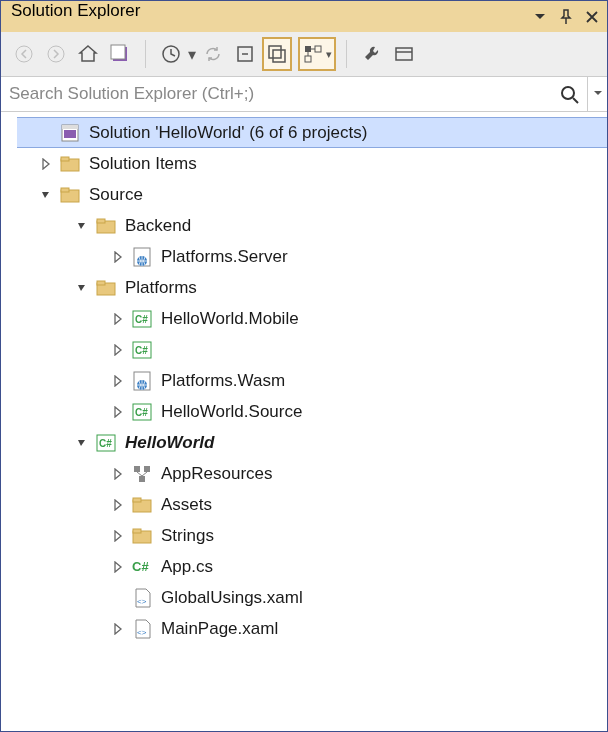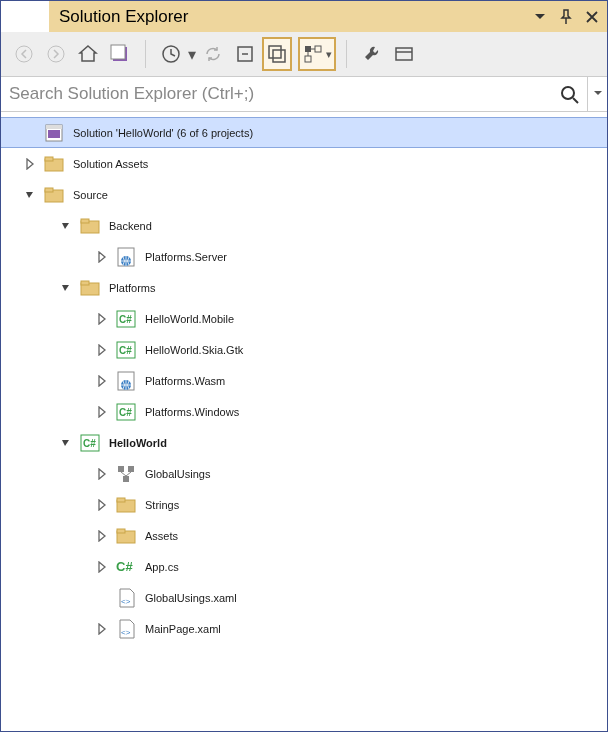--- a/index.html
+++ b/index.html
@@ -1,39 +1,39 @@
 <!DOCTYPE html>
 <html><head>
   <meta charset="utf-8">
   <style>
     *{box-sizing:border-box;margin:0;padding:0;font-family:"Segoe UI",Tahoma,sans-serif;}
     body{width:608px;height:732px;background:#fff;overflow:hidden;border:1px solid #3d4f8e;}
-    .titlebar{height:31px;background:#eed69d;display:flex;align-items:center;padding:0 6px 0 10px;font-size:17px;margin-left:48px;}
+    .titlebar{height:31px;background:#eed69d;display:flex;padding:0 6px 0 10px;font-size:17px;}
     .titlebar-text{flex:1;}
     .title-ctrls{display:flex;align-items:center;gap:8px;}
     .title-ctrls span{width:18px;height:18px;display:flex;align-items:center;justify-content:center;cursor:pointer;color:#333;}
     .toolbar{height:44px;background:#eee;display:flex;align-items:center;padding:0 8px;gap:2px;}
     .tbtn{width:30px;height:30px;display:flex;align-items:center;justify-content:center;border-radius:2px;cursor:pointer;}
     .tbtn.disabled{opacity:.45;cursor:default;}
     .tgrp{display:flex;align-items:center;height:34px;padding:0 2px;}
     .tgrp.active{border:2px solid #d2a751;background:#fdf6e7;}
     .tsep{width:1px;height:28px;background:#ccc;margin:0 8px;}
     .searchbar{height:36px;display:flex;border-top:1px solid #ccc;border-bottom:1px solid #ccc;}
     .search-input{flex:1;border:none;outline:none;font-size:17px;padding:2px 8px;color:#555;}
     .search-input::placeholder{color:#888;}
     .search-icon{width:36px;display:flex;align-items:center;justify-content:center;border-left:none;color:#444;cursor:pointer;}
     .search-drop{width:20px;display:flex;align-items:center;justify-content:center;border-left:1px solid #ccc;cursor:pointer;}
-    .tree{padding:6px 0 0 0;font-size:11px;color:#1a1a1a;overflow:auto;height:calc(732px - 32px - 44px - 36px);}
+    .tree{padding:6px 0 0 16px;font-size:17px;color:#1a1a1a;overflow:auto;height:calc(732px - 32px - 44px - 36px);}
     .node{display:flex;align-items:center;height:31px;white-space:nowrap;}
     .node.selected{background:#cfe0ff;border-top:1px solid #8aa8e0;border-bottom:1px solid #8aa8e0;margin-top:-1px;}
     .expander{width:18px;height:18px;display:flex;align-items:center;justify-content:center;margin-right:4px;cursor:pointer;flex-shrink:0;}
     .expander.blank{visibility:hidden;}
     .icon{width:22px;height:22px;margin-right:8px;flex-shrink:0;}
     .label{user-select:none;}
-    .bold{font-weight:600;}
+    .bold{font-weight:600;font-style:italic;}
     .indent{display:inline-block;flex-shrink:0;}
     svg{display:block;}
   </style>
 </head>
 <body>
 
 <svg width="0" height="0" style="position:absolute">
  <defs>
   <g id="i-folder">
         <rect x="2" y="6" width="18" height="12" fill="#e8c87d" stroke="#c9a54a"></rect>
@@ -224,21 +224,21 @@
       <span class="expander">
         <svg width="12" height="12">
           <path d="M3 1l6 5-6 5z" fill="none" stroke="#666" stroke-width="1.3"></path>
         </svg>
       </span>
       <span class="icon">
         <svg width="22" height="22">
           <use href="#i-folder"></use>
         </svg>
       </span>
-      <span class="label">Solution Assets</span>
+      <span class="label">Solution Items</span>
     </div>
     <div class="node">
       <span class="indent" style="width: 20px;"></span>
       <span class="expander">
         <svg width="12" height="12">
           <path d="M2 3l7 0-4 6z" fill="#444"></path>
         </svg>
       </span>
       <span class="icon">
         <svg width="22" height="22">
@@ -308,21 +308,20 @@
       <span class="expander">
         <svg width="12" height="12">
           <path d="M3 1l6 5-6 5z" fill="none" stroke="#666" stroke-width="1.3"></path>
         </svg>
       </span>
       <span class="icon">
         <svg width="22" height="22">
           <use href="#i-cs"></use>
         </svg>
       </span>
-      <span class="label">HelloWorld.Skia.Gtk</span>
     </div>
     <div class="node">
       <span class="indent" style="width: 92px;"></span>
       <span class="expander">
         <svg width="12" height="12">
           <path d="M3 1l6 5-6 5z" fill="none" stroke="#666" stroke-width="1.3"></path>
         </svg>
       </span>
       <span class="icon">
         <svg width="22" height="22">
@@ -336,21 +335,21 @@
       <span class="expander">
         <svg width="12" height="12">
           <path d="M3 1l6 5-6 5z" fill="none" stroke="#666" stroke-width="1.3"></path>
         </svg>
       </span>
       <span class="icon">
         <svg width="22" height="22">
           <use href="#i-cs"></use>
         </svg>
       </span>
-      <span class="label">Platforms.Windows</span>
+      <span class="label">HelloWorld.Source</span>
     </div>
     <div class="node">
       <span class="indent" style="width: 56px;"></span>
       <span class="expander">
         <svg width="12" height="12">
           <path d="M2 3l7 0-4 6z" fill="#444"></path>
         </svg>
       </span>
       <span class="icon">
         <svg width="22" height="22">
@@ -364,21 +363,35 @@
       <span class="expander">
         <svg width="12" height="12">
           <path d="M3 1l6 5-6 5z" fill="none" stroke="#666" stroke-width="1.3"></path>
         </svg>
       </span>
       <span class="icon">
         <svg width="22" height="22">
           <use href="#i-deps"></use>
         </svg>
       </span>
-      <span class="label">GlobalUsings</span>
+      <span class="label">AppResources</span>
+    </div>
+    <div class="node">
+      <span class="indent" style="width: 92px;"></span>
+      <span class="expander">
+        <svg width="12" height="12">
+          <path d="M3 1l6 5-6 5z" fill="none" stroke="#666" stroke-width="1.3"></path>
+        </svg>
+      </span>
+      <span class="icon">
+        <svg width="22" height="22">
+          <use href="#i-folder"></use>
+        </svg>
+      </span>
+      <span class="label">Assets</span>
     </div>
     <div class="node">
       <span class="indent" style="width: 92px;"></span>
       <span class="expander">
         <svg width="12" height="12">
           <path d="M3 1l6 5-6 5z" fill="none" stroke="#666" stroke-width="1.3"></path>
         </svg>
       </span>
       <span class="icon">
         <svg width="22" height="22">
@@ -389,34 +402,20 @@
     </div>
     <div class="node">
       <span class="indent" style="width: 92px;"></span>
       <span class="expander">
         <svg width="12" height="12">
           <path d="M3 1l6 5-6 5z" fill="none" stroke="#666" stroke-width="1.3"></path>
         </svg>
       </span>
       <span class="icon">
         <svg width="22" height="22">
-          <use href="#i-folder"></use>
-        </svg>
-      </span>
-      <span class="label">Assets</span>
-    </div>
-    <div class="node">
-      <span class="indent" style="width: 92px;"></span>
-      <span class="expander">
-        <svg width="12" height="12">
-          <path d="M3 1l6 5-6 5z" fill="none" stroke="#666" stroke-width="1.3"></path>
-        </svg>
-      </span>
-      <span class="icon">
-        <svg width="22" height="22">
           <use href="#i-csfile"></use>
         </svg>
       </span>
       <span class="label">App.cs</span>
     </div>
     <div class="node">
       <span class="indent" style="width: 92px;"></span>
       <span class="expander blank"></span>
       <span class="icon">
         <svg width="22" height="22">

